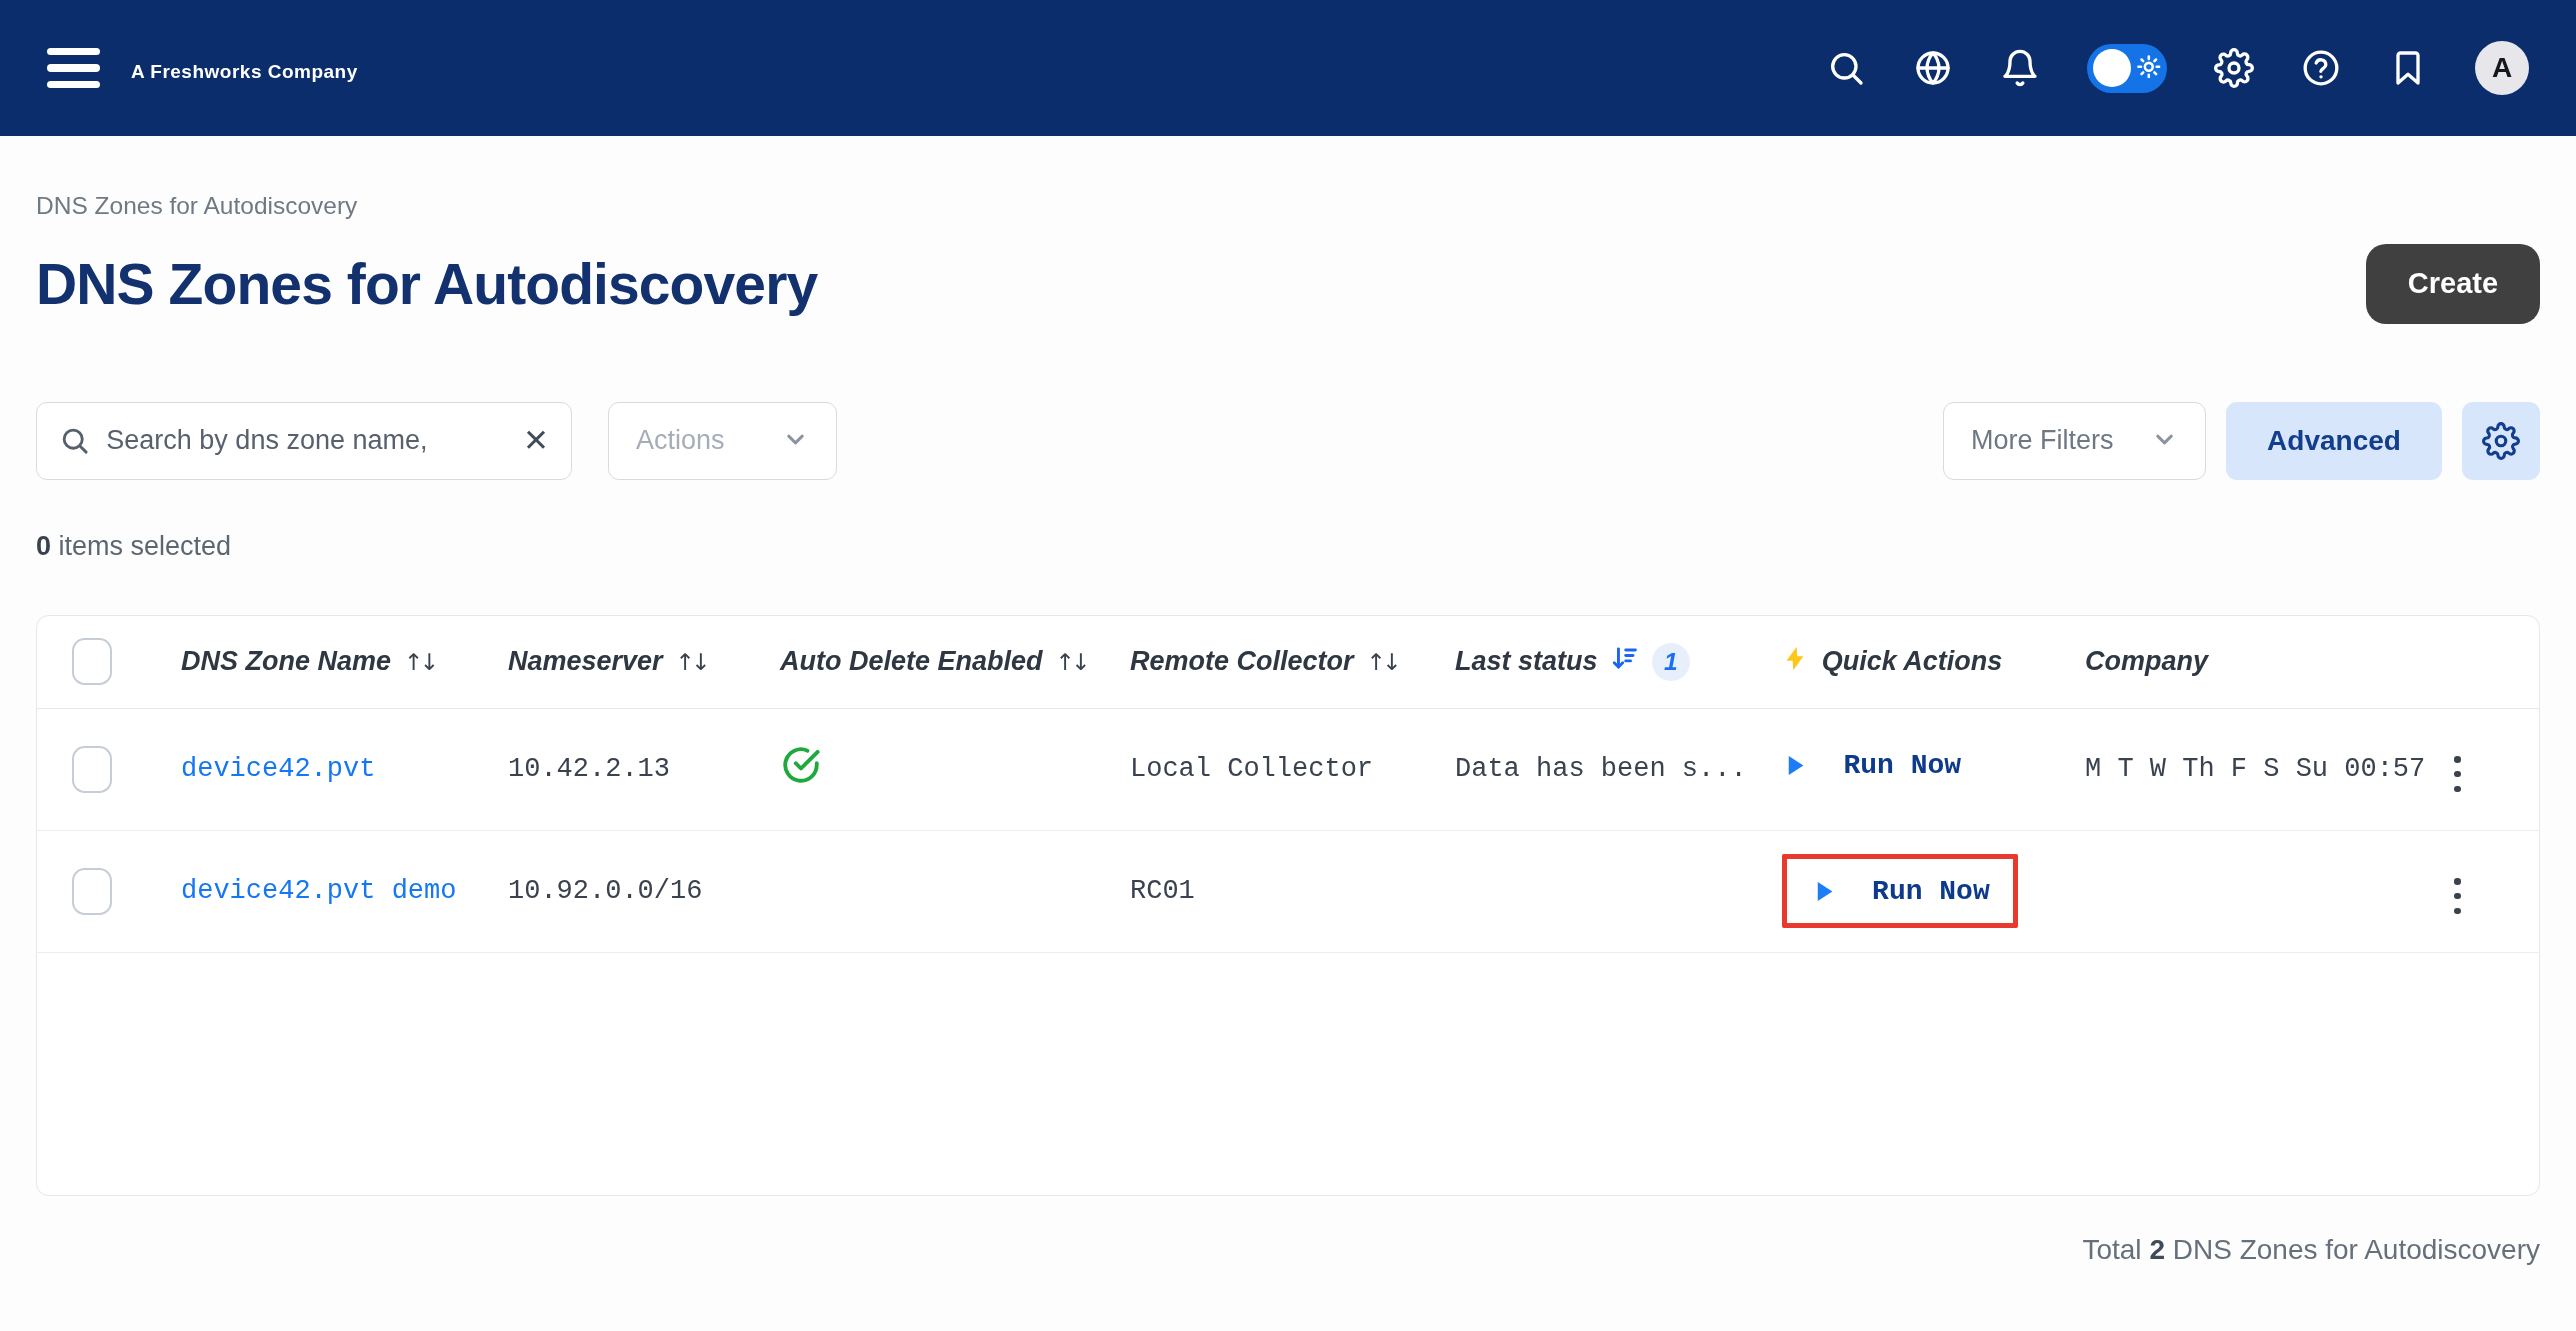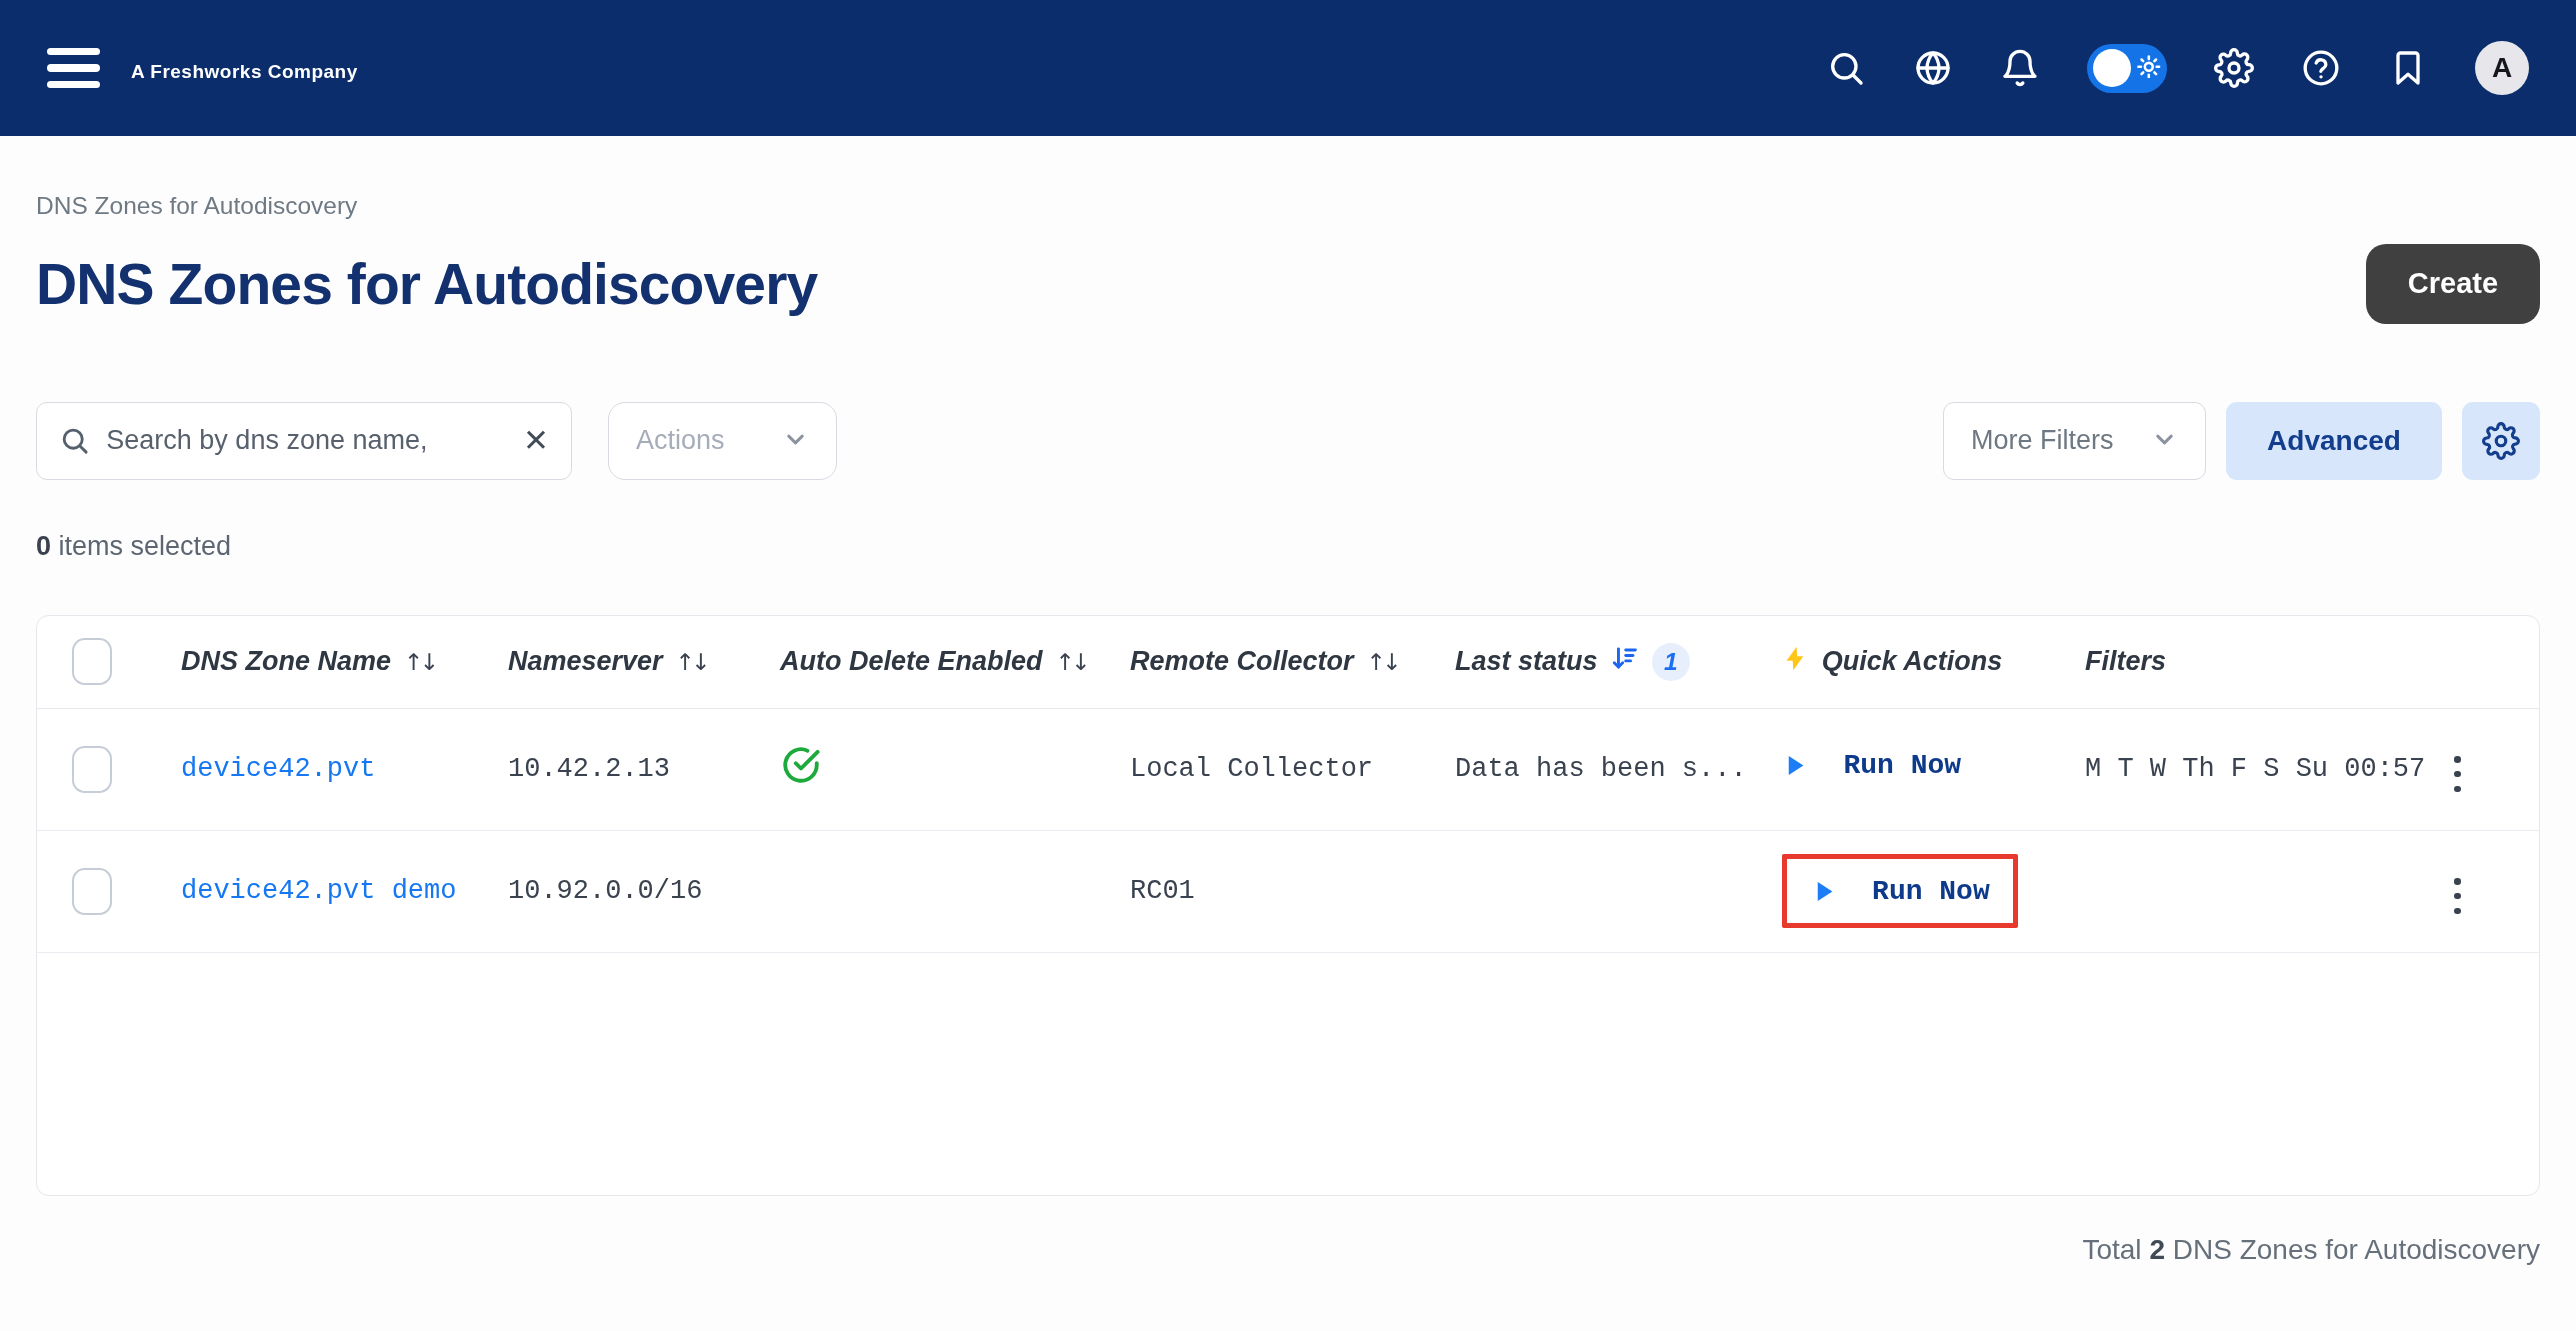--- a/index.html
+++ b/index.html
@@ -62,21 +62,21 @@
     flex:1; border:none; outline:none; font-size:27px; color:#454f5c;
     margin:0 16.3px; font-family:"Liberation Sans", sans-serif; background:transparent; min-width:0;
   }
   .search-input::placeholder { color:#57606c; opacity:1; }
   .clear-icon { font-size:31px; color:#414c58; cursor:pointer; line-height:1; font-family:"DejaVu Sans", sans-serif; }
   .dd-btn {
     height:78px; border:1.8px solid #d7dbe1; border-radius:11px; background:#fff;
     display:flex; align-items:center; justify-content:space-between;
     padding:0 27px; cursor:pointer;
   }
-  .actions-dd { width:229px; margin-left:36px;border-radius:17px; }
+  .actions-dd { width:229px; margin-left:36px; }
   .actions-dd .dd-label { color:#a6adb8; }
   .dd-label { font-size:27px; }
   .chev svg { width:27px; height:27px; stroke:#8b939e; fill:none; stroke-width:2.6; stroke-linecap:round; stroke-linejoin:round; }
   .toolbar-spacer { flex:1; }
   .morefilters-dd { width:263px; }
   .morefilters-dd .dd-label { color:#6e7883; }
   .advanced-btn {
     width:216px; height:78px; margin-left:20px; border:none; border-radius:11px;
     background:#d8e6fb; color:#133e8d; font-size:28px; font-weight:700;
     font-family:"Liberation Sans", sans-serif; cursor:pointer;
@@ -292,21 +292,21 @@
       </div>
       <div class="th">
         <span class="bolt">
           <svg viewBox="0 0 24 24">
               <path d="M13 1.5L4 14h5.5L10 22.5 19 10h-5.5z" fill="#ffc61a"></path>
             </svg>
         </span>
         <span>Quick Actions</span>
       </div>
       <div class="th">
-        <span>Filters</span>
+        <span>Company</span>
       </div>
       <div></div>
     </div>
 
     <div class="t-row t-data">
       <div>
           <div class="checkbox"></div>
         </div>
       <div class="cell"><a class="link">device42.pvt</a></div>
       <div class="cell">10.42.2.13</div>

